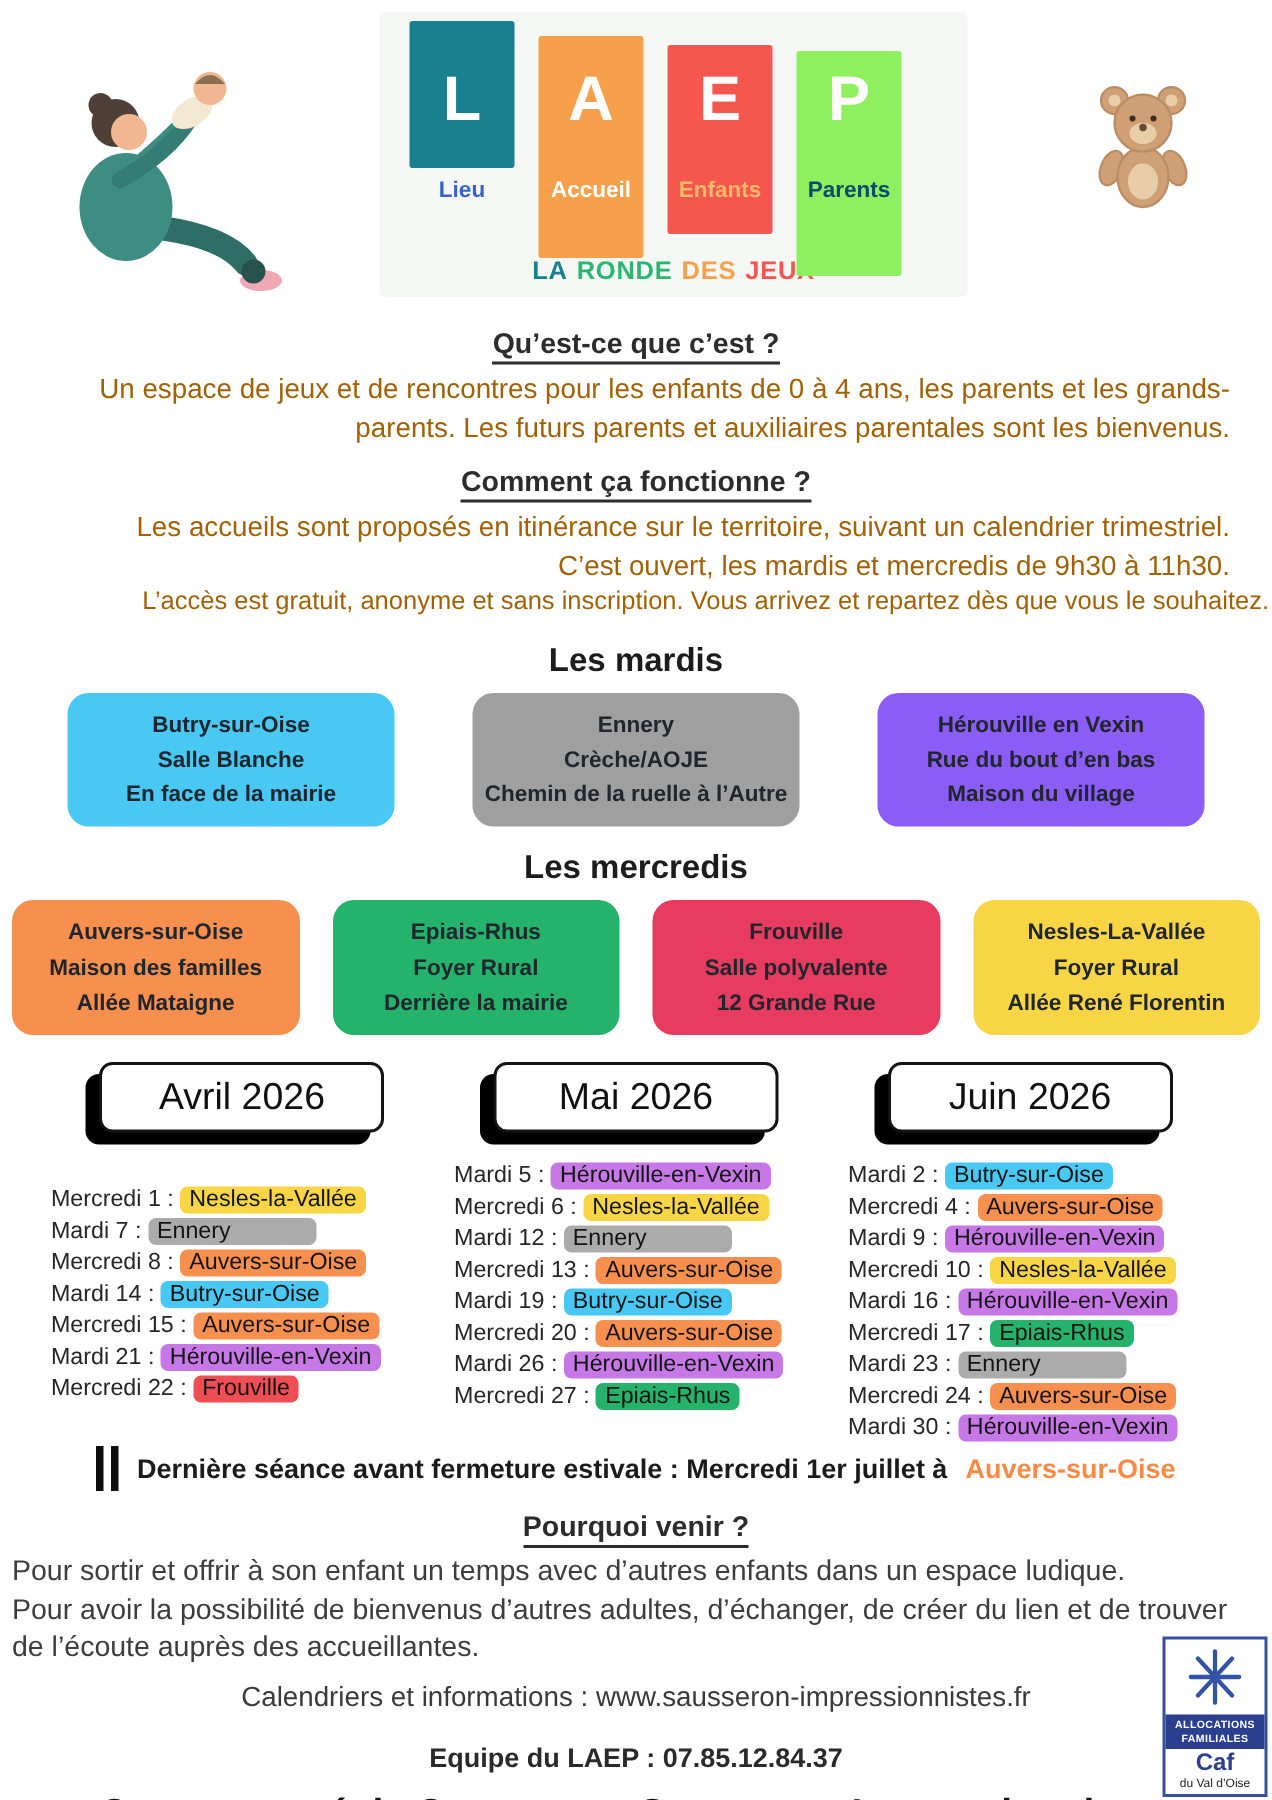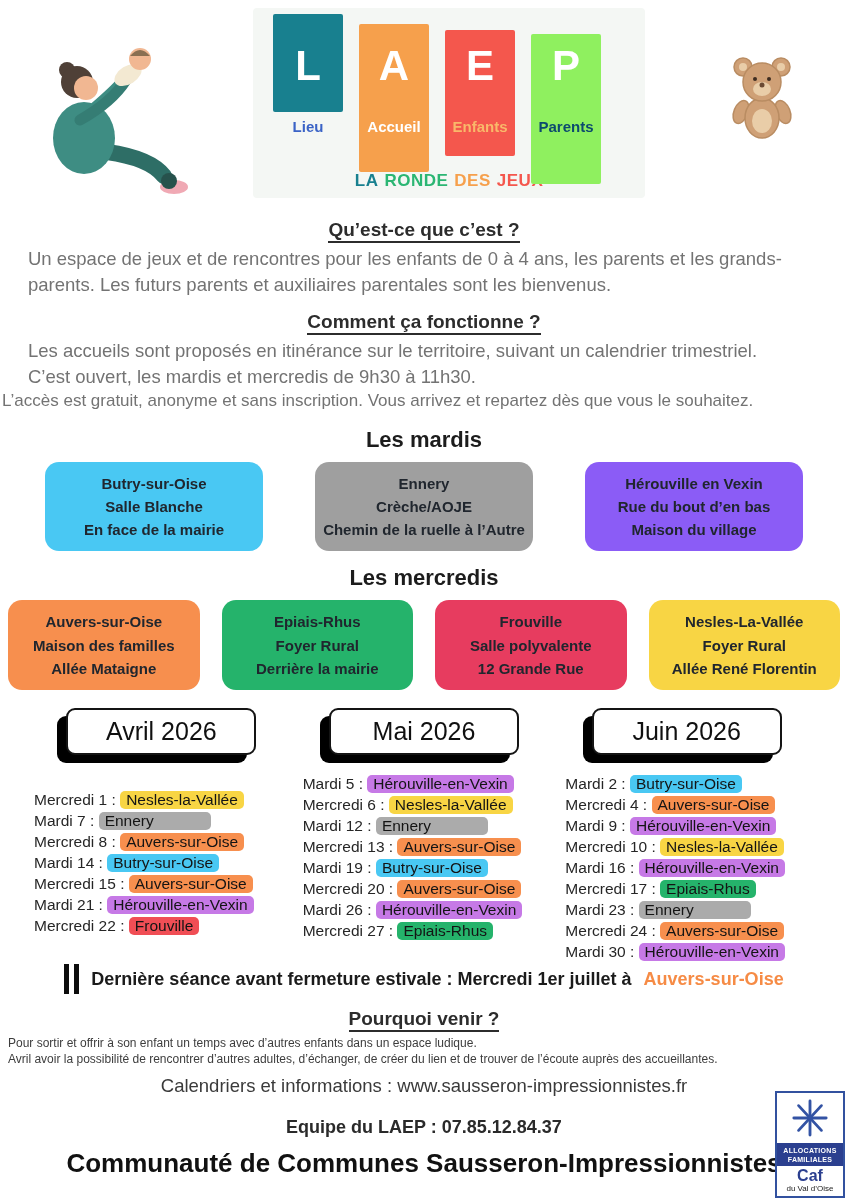--- a/index.html
+++ b/index.html
@@ -26,21 +26,21 @@
            font-weight:700; font-size:15px; z-index:2; }
   .tagline { position:absolute; bottom:7px; left:0; width:100%; text-align:center;
              font-weight:700; font-size:17px; letter-spacing:.5px; }
   .tagline span { margin:0 3px; }
   .illus-left  { position:absolute; left:22px; top:30px; }
   .illus-right { position:absolute; right:42px; top:52px; }
 
   
   .sec-title { text-align:center; font-size:19px; font-weight:700; color:#2c2c2c; margin:14px 0 5px; }
   .sec-title span { border-bottom:2.5px solid #2c2c2c; padding-bottom:1px; }
-  .para { text-align:left; font-size:18.5px; line-height:1.38; color:#737373; padding:0 28px; }
+  .para { text-align:right; font-size:18.5px; line-height:1.38; color:#a16207; padding:0 28px; }
   .para.wide { padding:0 2px; font-size:17px; white-space:nowrap; }
 
   .day-title { text-align:center; font-size:22px; font-weight:700; color:#1c1c1c; margin:14px 0 9px; }
 
   
   .cards { display:flex; }
   .cards.three { padding:0 45px; justify-content:space-between; }
   .cards.four  { padding:0 8px; gap:22px; }
   .card { border-radius:14px; padding:10px 6px; text-align:center; font-weight:700;
           font-size:15px; line-height:1.55; color:#20262e; }
@@ -60,21 +60,21 @@
   .place[data-wide] { min-width:112px; }
 
   
   .closing { display:flex; align-items:center; justify-content:center; gap:12px;
              font-size:18px; font-weight:700; color:#1b1b1b; white-space:nowrap; }
   .bars-icon { display:flex; gap:5px; }
   .bars-icon i { display:block; width:5px; height:30px; background:#0d0d0d; }
   .closing .hl-place { font-weight:700; }
 
   
-  .why-para { text-align:left; font-size:12px; line-height:1.35; color:#3d3d3d; padding:0 8px; }
+  .why-para { text-align:left; font-size:19px; line-height:1.35; color:#3d3d3d; padding:0 8px; }
 
   
   .info { text-align:center; font-size:18.5px; color:#3a3a3a; margin-top:8px; }
   .team { text-align:center; font-size:18px; font-weight:700; color:#2a2a2a; margin-top:20px; }
   .community { text-align:center; font-size:26px; font-weight:700; color:#111; margin-top:10px; }
 
   .caf { position:absolute; right:3px; bottom:2px; width:70px; border:2px solid #32519f; background:#fff; z-index:5; }
   .caf-pattern { height:50px; display:flex; align-items:center; justify-content:center; }
   .caf-band { background:#2b3f8f; color:#fff; text-align:center; font-size:7px; font-weight:700;
               padding:3px 0 2px; letter-spacing:.3px; line-height:1.3; }
@@ -246,21 +246,21 @@
   <span class="bars-icon">
       <i></i>
       <i></i>
     </span>
   <span>Dernière séance avant fermeture estivale : Mercredi 1er juillet à</span>
   <span class="hl-place" style="color: rgb(246, 139, 69);">Auvers-sur-Oise</span>
 </div>
 
 <div class="sec-title"><span>Pourquoi venir ?</span></div>
 <div class="why-para">Pour sortir et offrir à son enfant un temps avec d’autres enfants dans un espace ludique.</div>
-<div class="why-para">Avril avoir la possibilité de rencontrer d’autres adultes, d’échanger, de créer du lien et de trouver de l’écoute auprès des accueillantes.</div>
+<div class="why-para">Pour avoir la possibilité de bienvenus d’autres adultes, d’échanger, de créer du lien et de trouver de l’écoute auprès des accueillantes.</div>
 
 <div class="info">Calendriers et informations : www.sausseron-impressionnistes.fr</div>
 <div class="team">Equipe du LAEP : 07.85.12.84.37</div>
 <div class="community">Communauté de Communes Sausseron-Impressionnistes</div>
 
 <div class="caf">
   <div class="caf-pattern">
     <svg width="38" height="42" viewBox="0 0 40 44">
       <g fill="none" stroke="#3353a4" stroke-width="3" stroke-linecap="round">
         <path d="M20 4 L20 40"></path>

